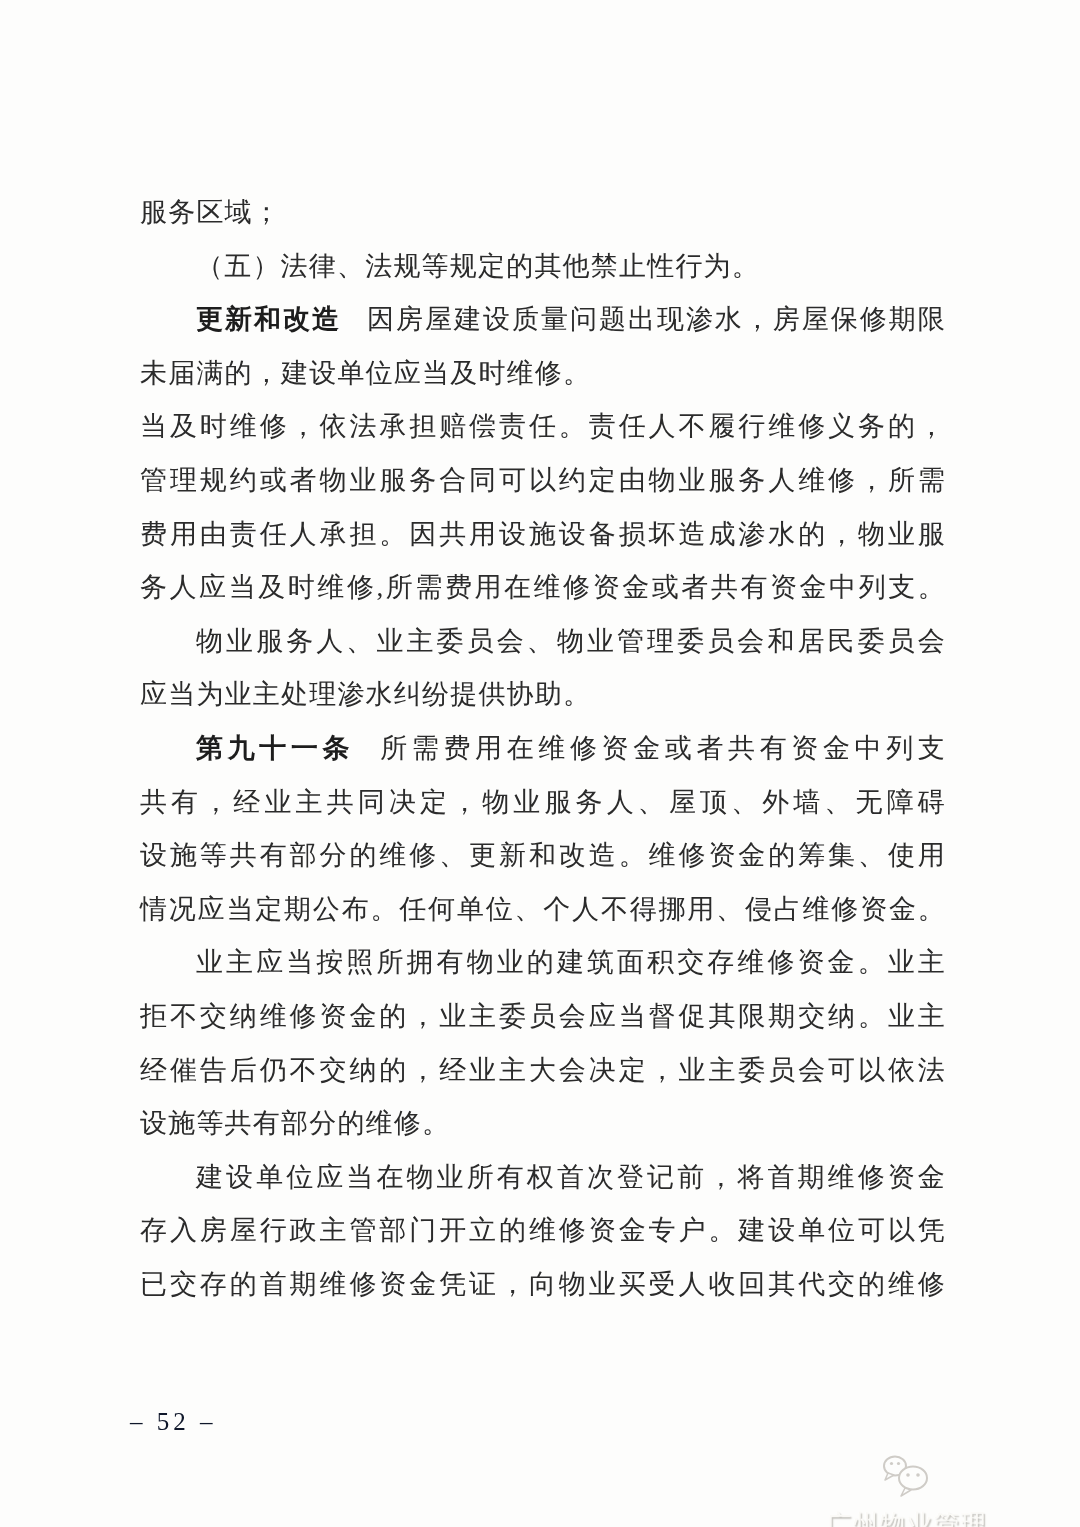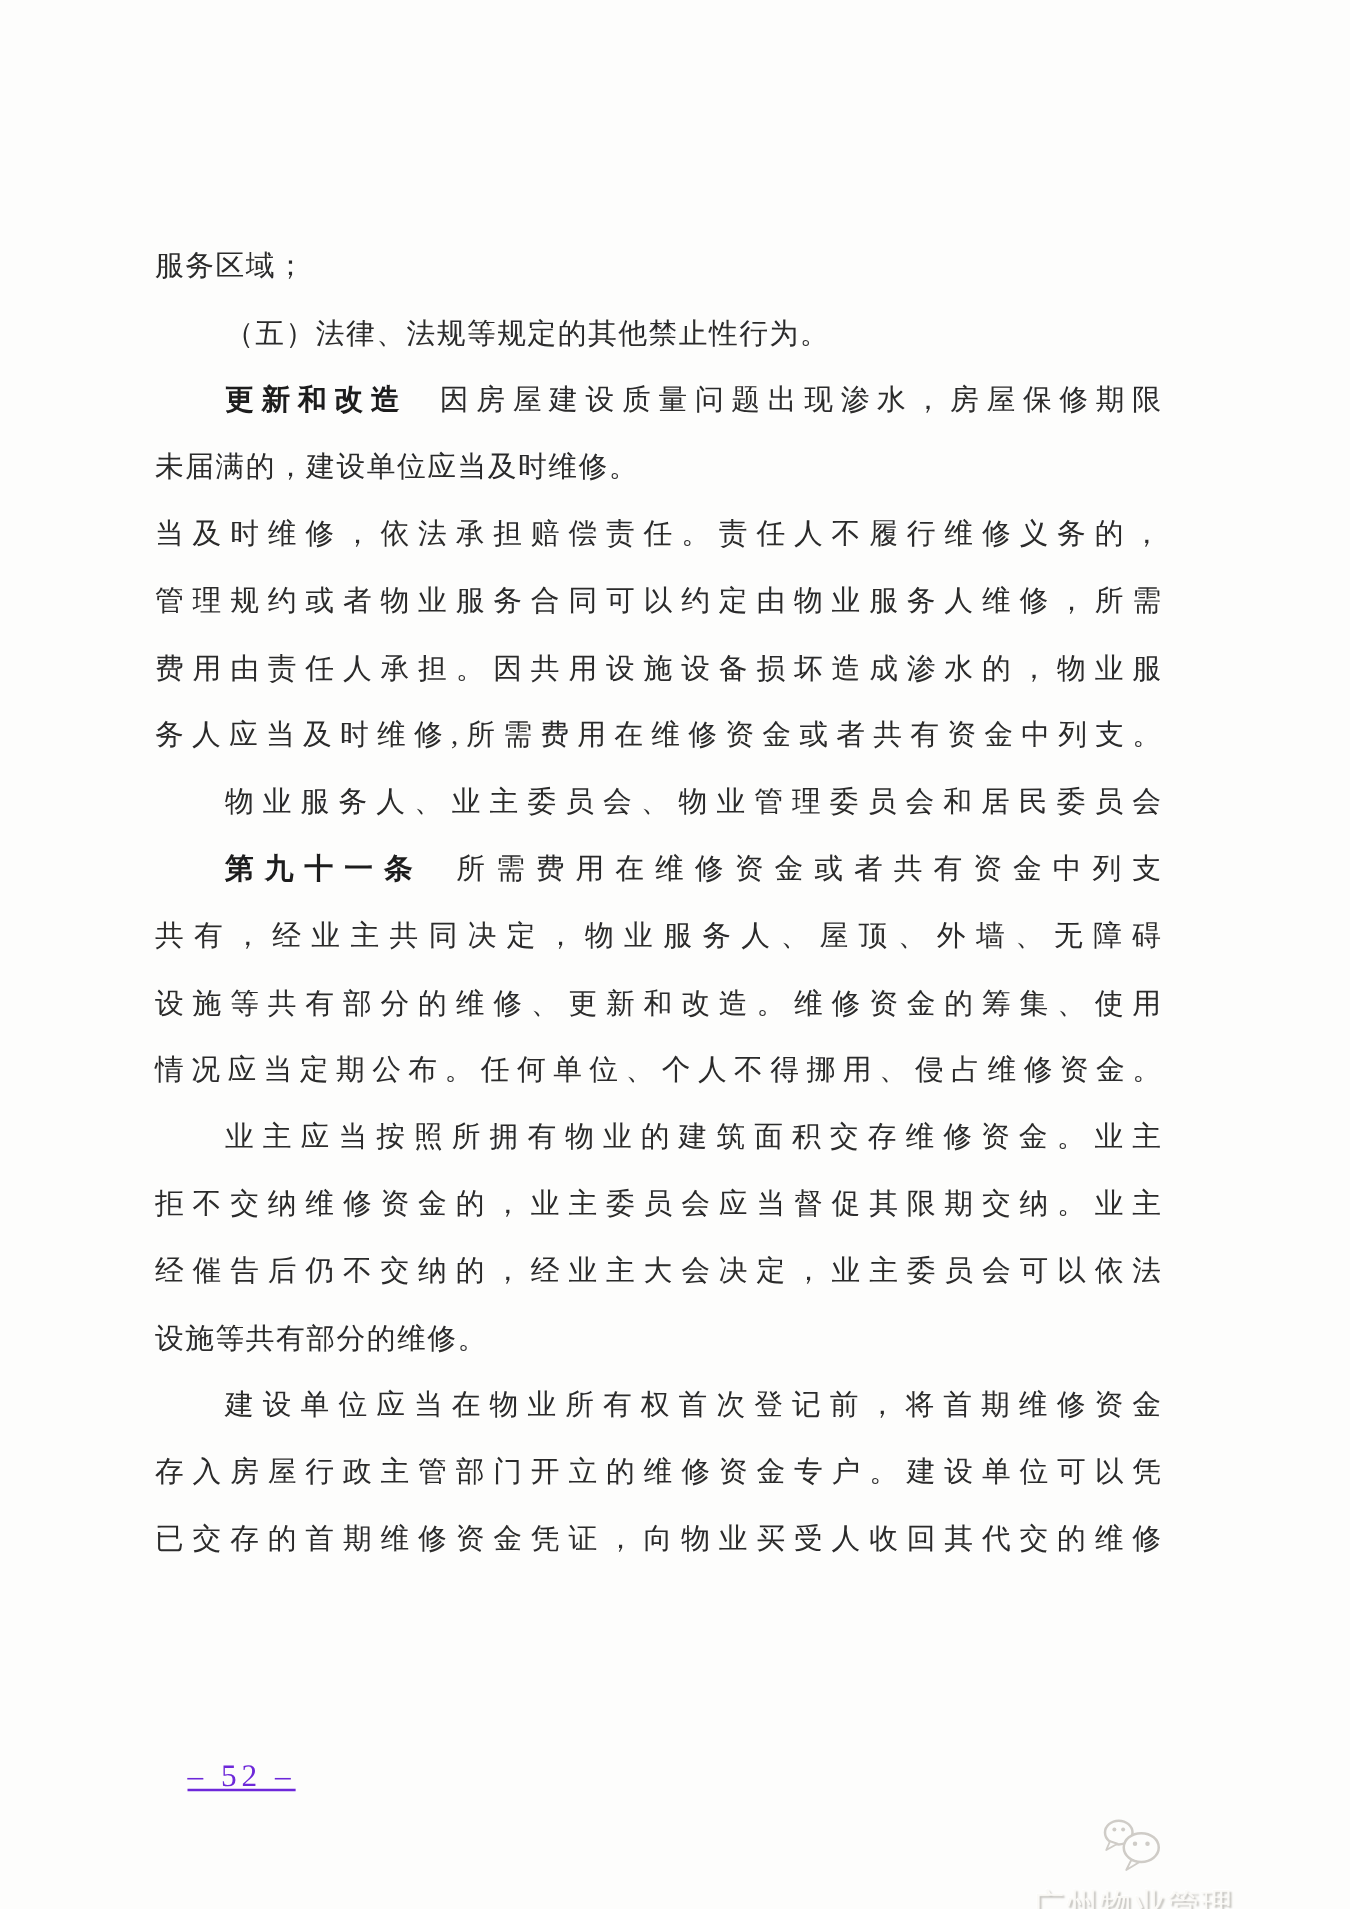--- a/index.html
+++ b/index.html
@@ -13,25 +13,25 @@
   }
   .page {
     position: absolute;
     inset: 0;
     width: 1080px;
     height: 1527px;
     background: #fdfdfc;
   }
   .content {
     position: absolute;
-    left: 124px;
+    left: 140px;
     top: 186px;
     width: 806px;
     color: #2b2b2b;
-    font-size: 23px;
+    font-size: 27px;
     letter-spacing: 1.2px;
   }
   .line {
     height: 53.6px;
     line-height: 53.6px;
     text-align: left;
     white-space: nowrap;
   }
   .line.full {
     white-space: normal;
@@ -41,26 +41,25 @@
   .line.indent {
     padding-left: 56px;
   }
   .term {
     font-weight: bold;
     color: #1d1d1d;
     margin-right: 26px;
   }
   .page-num {
     position: absolute;
-    left: 150px;
+    left: 130px;
     top: 1408px;
     font-size: 25px;
     letter-spacing: 4px;
-    color: #6d28d9;
-    text-decoration: underline;
+    color: #0f172a;
   }
   .watermark {
     position: absolute;
     left: 826px;
     top: 1452px;
     display: flex;
     align-items: center;
     gap: 9px;
     flex-direction: column;
   }
@@ -82,20 +81,21 @@
   <div class="content">
       <div class="line"><span>服务区域；</span></div>
       <div class="line indent"><span>（五）法律、法规等规定的其他禁止性行为。</span></div>
       <div class="line indent full"><span class="term">更新和改造</span><span>因房屋建设质量问题出现渗水，房屋保修期限</span></div>
       <div class="line"><span>未届满的，建设单位应当及时维修。</span></div>
       <div class="line full"><span>当及时维修，依法承担赔偿责任。责任人不履行维修义务的，</span></div>
       <div class="line full"><span>管理规约或者物业服务合同可以约定由物业服务人维修，所需</span></div>
       <div class="line full"><span>费用由责任人承担。因共用设施设备损坏造成渗水的，物业服</span></div>
       <div class="line full"><span>务人应当及时维修,所需费用在维修资金或者共有资金中列支。</span></div>
       <div class="line indent full"><span>物业服务人、业主委员会、物业管理委员会和居民委员会</span></div>
+      <div class="line"><span>应当为业主处理渗水纠纷提供协助。</span></div>
       <div class="line indent full"><span class="term">第九十一条</span><span>所需费用在维修资金或者共有资金中列支</span></div>
       <div class="line full"><span>共有，经业主共同决定，物业服务人、屋顶、外墙、无障碍</span></div>
       <div class="line full"><span>设施等共有部分的维修、更新和改造。维修资金的筹集、使用</span></div>
       <div class="line full"><span>情况应当定期公布。任何单位、个人不得挪用、侵占维修资金。</span></div>
       <div class="line indent full"><span>业主应当按照所拥有物业的建筑面积交存维修资金。业主</span></div>
       <div class="line full"><span>拒不交纳维修资金的，业主委员会应当督促其限期交纳。业主</span></div>
       <div class="line full"><span>经催告后仍不交纳的，经业主大会决定，业主委员会可以依法</span></div>
       <div class="line"><span>设施等共有部分的维修。</span></div>
       <div class="line indent full"><span>建设单位应当在物业所有权首次登记前，将首期维修资金</span></div>
       <div class="line full"><span>存入房屋行政主管部门开立的维修资金专户。建设单位可以凭</span></div>

